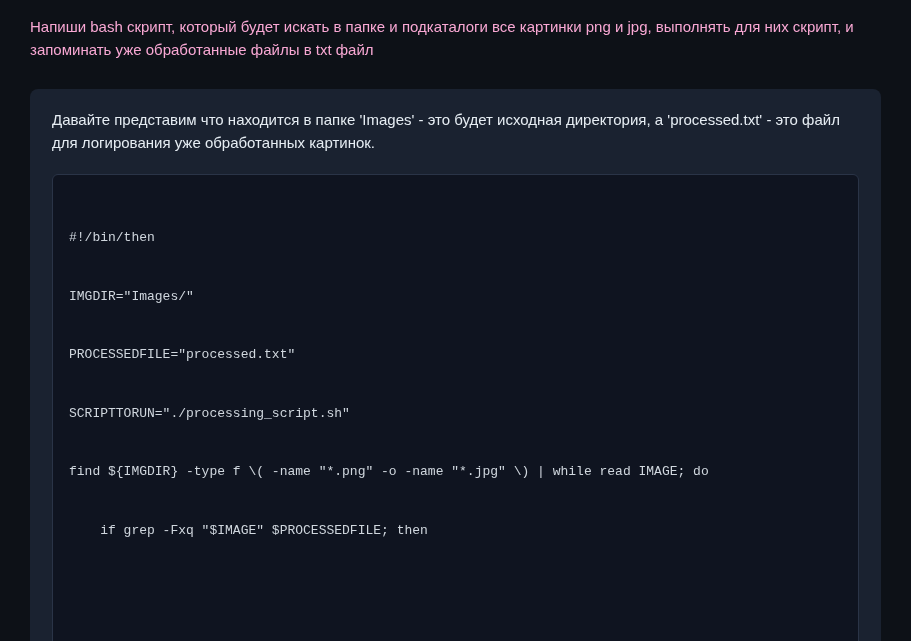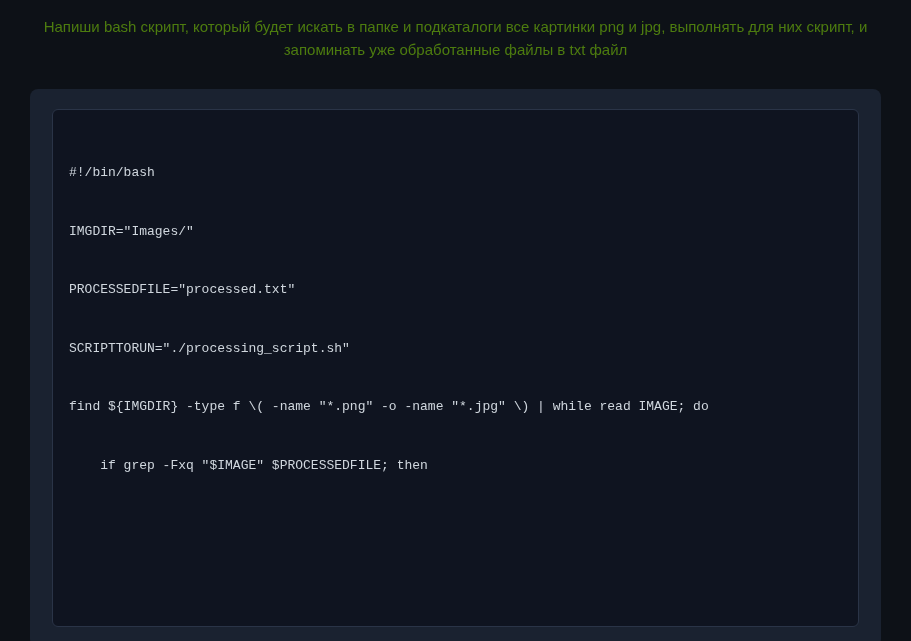--- a/index.html
+++ b/index.html
@@ -13,23 +13,22 @@
       font-family: -apple-system, BlinkMacSystemFont, "Segoe UI", Helvetica, Arial, sans-serif;
       font-size: 15px;
       line-height: 1.5;
       width: 911px;
       height: 641px;
       overflow: hidden;
       padding: 16px 30px;
     }
     .user-prompt {
       margin-bottom: 28px;
-      color: #4d7c0f;
+      color: #f9a8d4;
       font-weight: 500;
-      text-align: center;
     }
     .response-block {
       background-color: #1a2230;
       border-radius: 8px;
       padding: 20px 22px;
     }
     .response-text {
       color: #e6edf3;
       margin-bottom: 20px;
     }
@@ -50,23 +49,24 @@
     }
   </style>
 </head>
 <body>
 
 <div class="user-prompt">
   <span>Напиши bash скрипт, который будет искать в папке и подкаталоги все картинки png и jpg, выполнять для них скрипт, и запоминать уже обработанные файлы в txt файл</span>
 </div>
 
 <div class="response-block">
+  <p class="response-text">Давайте представим что находится в папке 'Images' - это будет исходная директория, а 'processed.txt' - это файл для логирования уже обработанных картинок.</p>
 
   <div class="code-block">
-    <span class="code-line">#!/bin/bash</span>
+    <span class="code-line">#!/bin/then</span>
     <span class="code-line">IMGDIR="Images/"</span>
     <span class="code-line">PROCESSEDFILE="processed.txt"</span>
     <span class="code-line">SCRIPTTORUN="./processing_script.sh"</span>
     <span class="code-line">find ${IMGDIR} -type f \( -name "*.png" -o -name "*.jpg" \) | while read IMAGE; do</span>
     <span class="code-line">    if grep -Fxq "$IMAGE" $PROCESSEDFILE; then</span>
     
     
     
     
     

